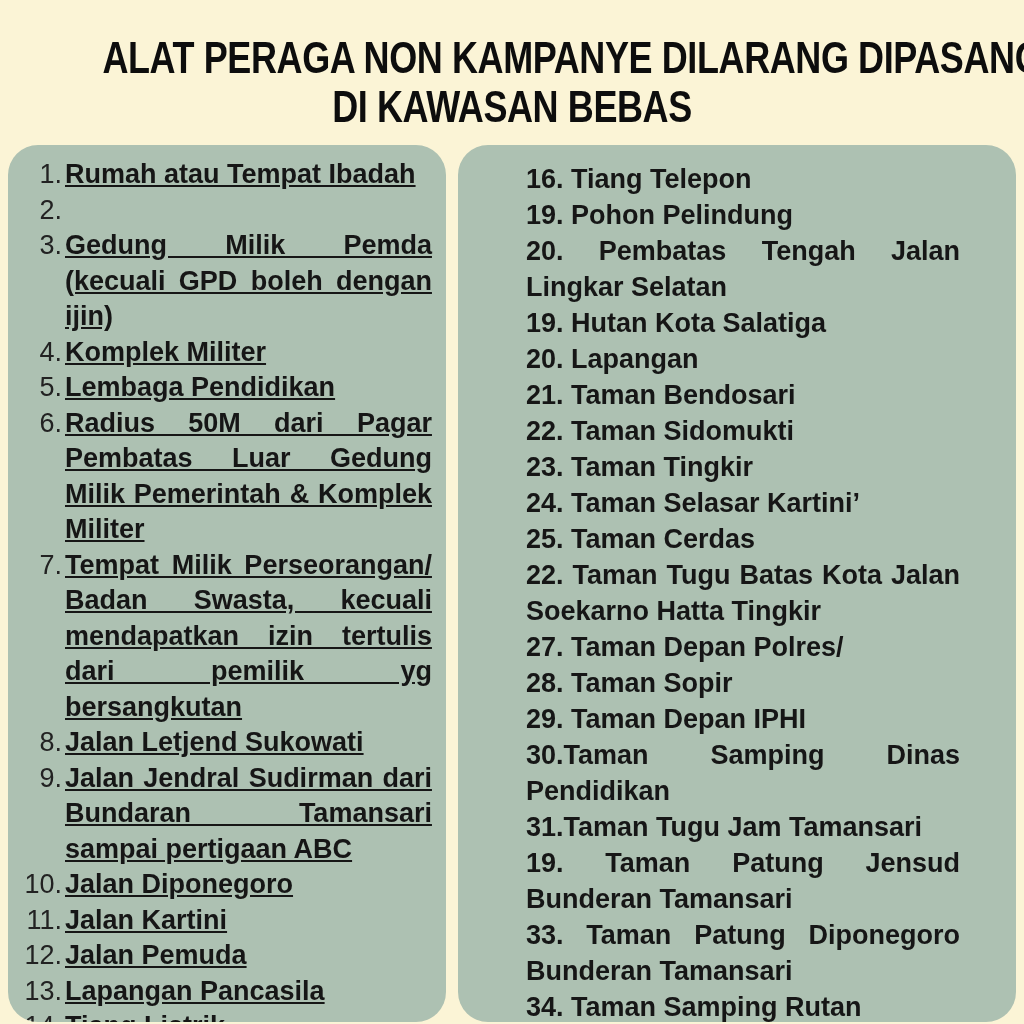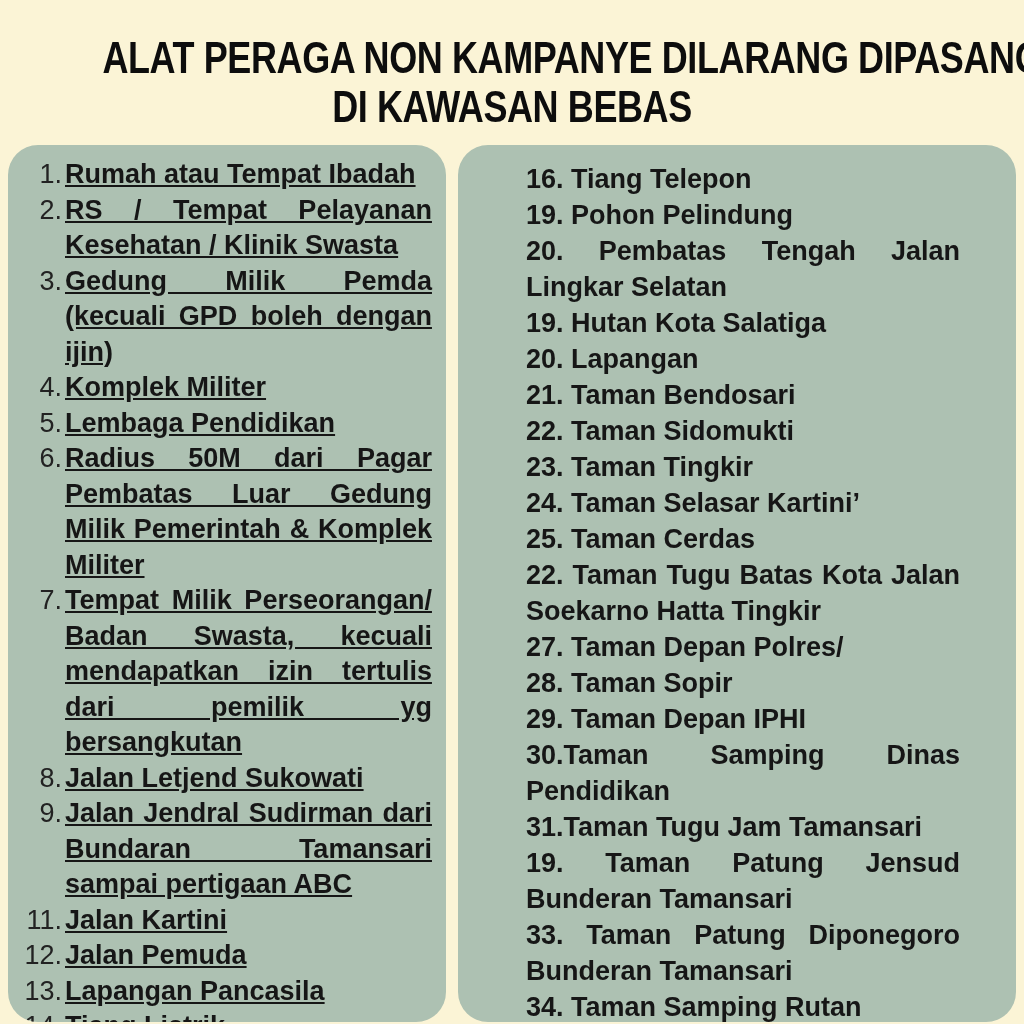--- a/index.html
+++ b/index.html
@@ -100,21 +100,20 @@
 
     <div class="panel left">
 
         <div class="left-item">
           <span class="num">1.</span>
           <span class="txt">Rumah atau Tempat Ibadah</span>
         </div>
 
         <div class="left-item">
           <span class="num">2.</span>
-          <span class="txt">RS / Tempat Pelayanan Kesehatan / Klinik Swasta</span>
         </div>
 
         <div class="left-item">
           <span class="num">3.</span>
           <span class="txt">Gedung Milik Pemda (kecuali GPD boleh dengan ijin)</span>
         </div>
 
         <div class="left-item">
           <span class="num">4.</span>
           <span class="txt">Komplek Militer</span>
@@ -138,20 +137,24 @@
         <div class="left-item">
           <span class="num">8.</span>
           <span class="txt">Jalan Letjend Sukowati</span>
         </div>
 
         <div class="left-item">
           <span class="num">9.</span>
           <span class="txt">Jalan Jendral Sudirman dari Bundaran Tamansari sampai pertigaan ABC</span>
         </div>
 
+        <div class="left-item">
+          <span class="num">10.</span>
+          <span class="txt">Jalan Diponegoro</span>
+        </div>
 
         <div class="left-item">
           <span class="num">11.</span>
           <span class="txt">Jalan Kartini</span>
         </div>
 
         <div class="left-item">
           <span class="num">12.</span>
           <span class="txt">Jalan Pemuda</span>
         </div>

